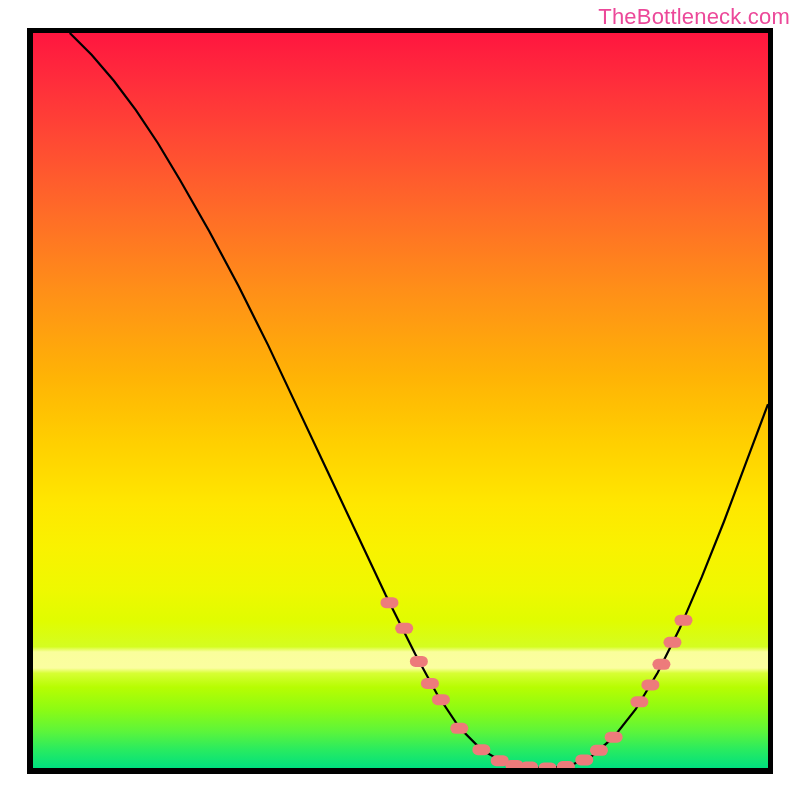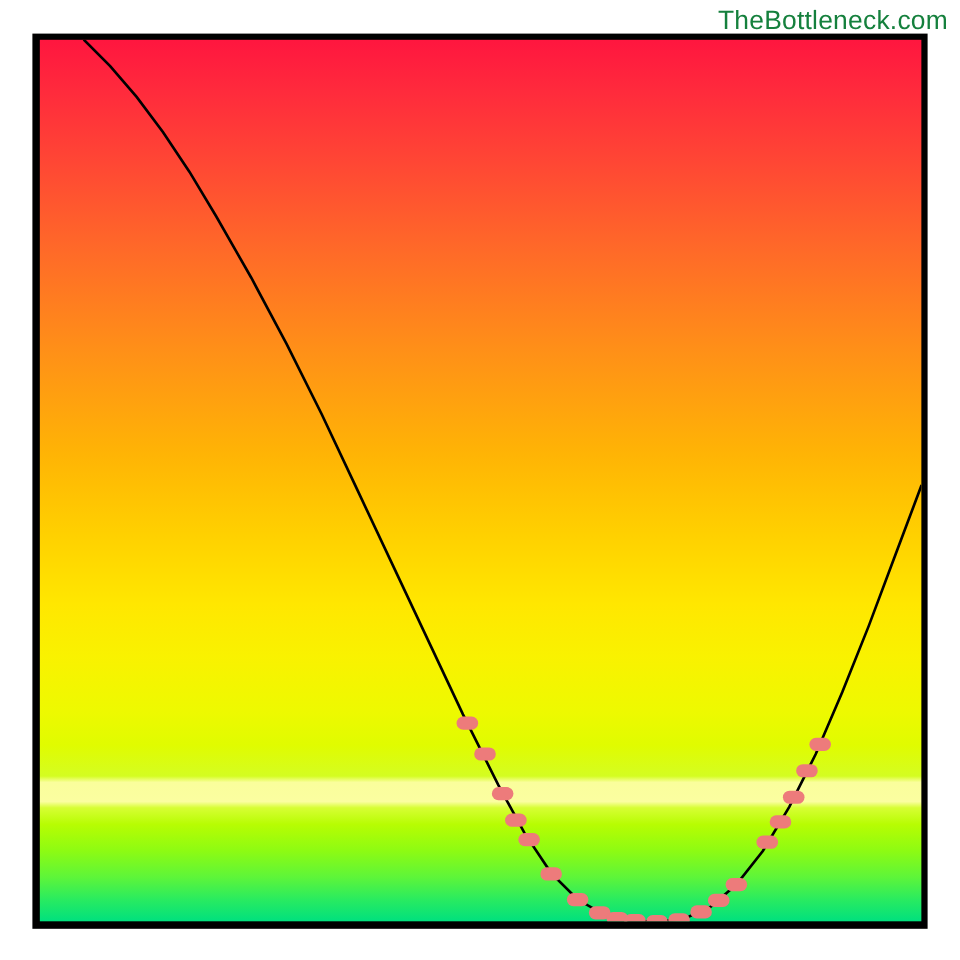--- a/index.html
+++ b/index.html
@@ -14,21 +14,21 @@
   .container {
     position: relative;
     width: 800px;
     height: 800px;
   }
   .watermark {
     position: absolute;
     top: 4px;
     right: 10px;
     font-size: 22px;
-    color: #15803d;
+    color: #ec4899;
     font-weight: 500;
     letter-spacing: 0.2px;
     z-index: 10;
   }
   .plot-frame {
     position: absolute;
     left: 27px;
     top: 28px;
     width: 746px;
     height: 746px;

